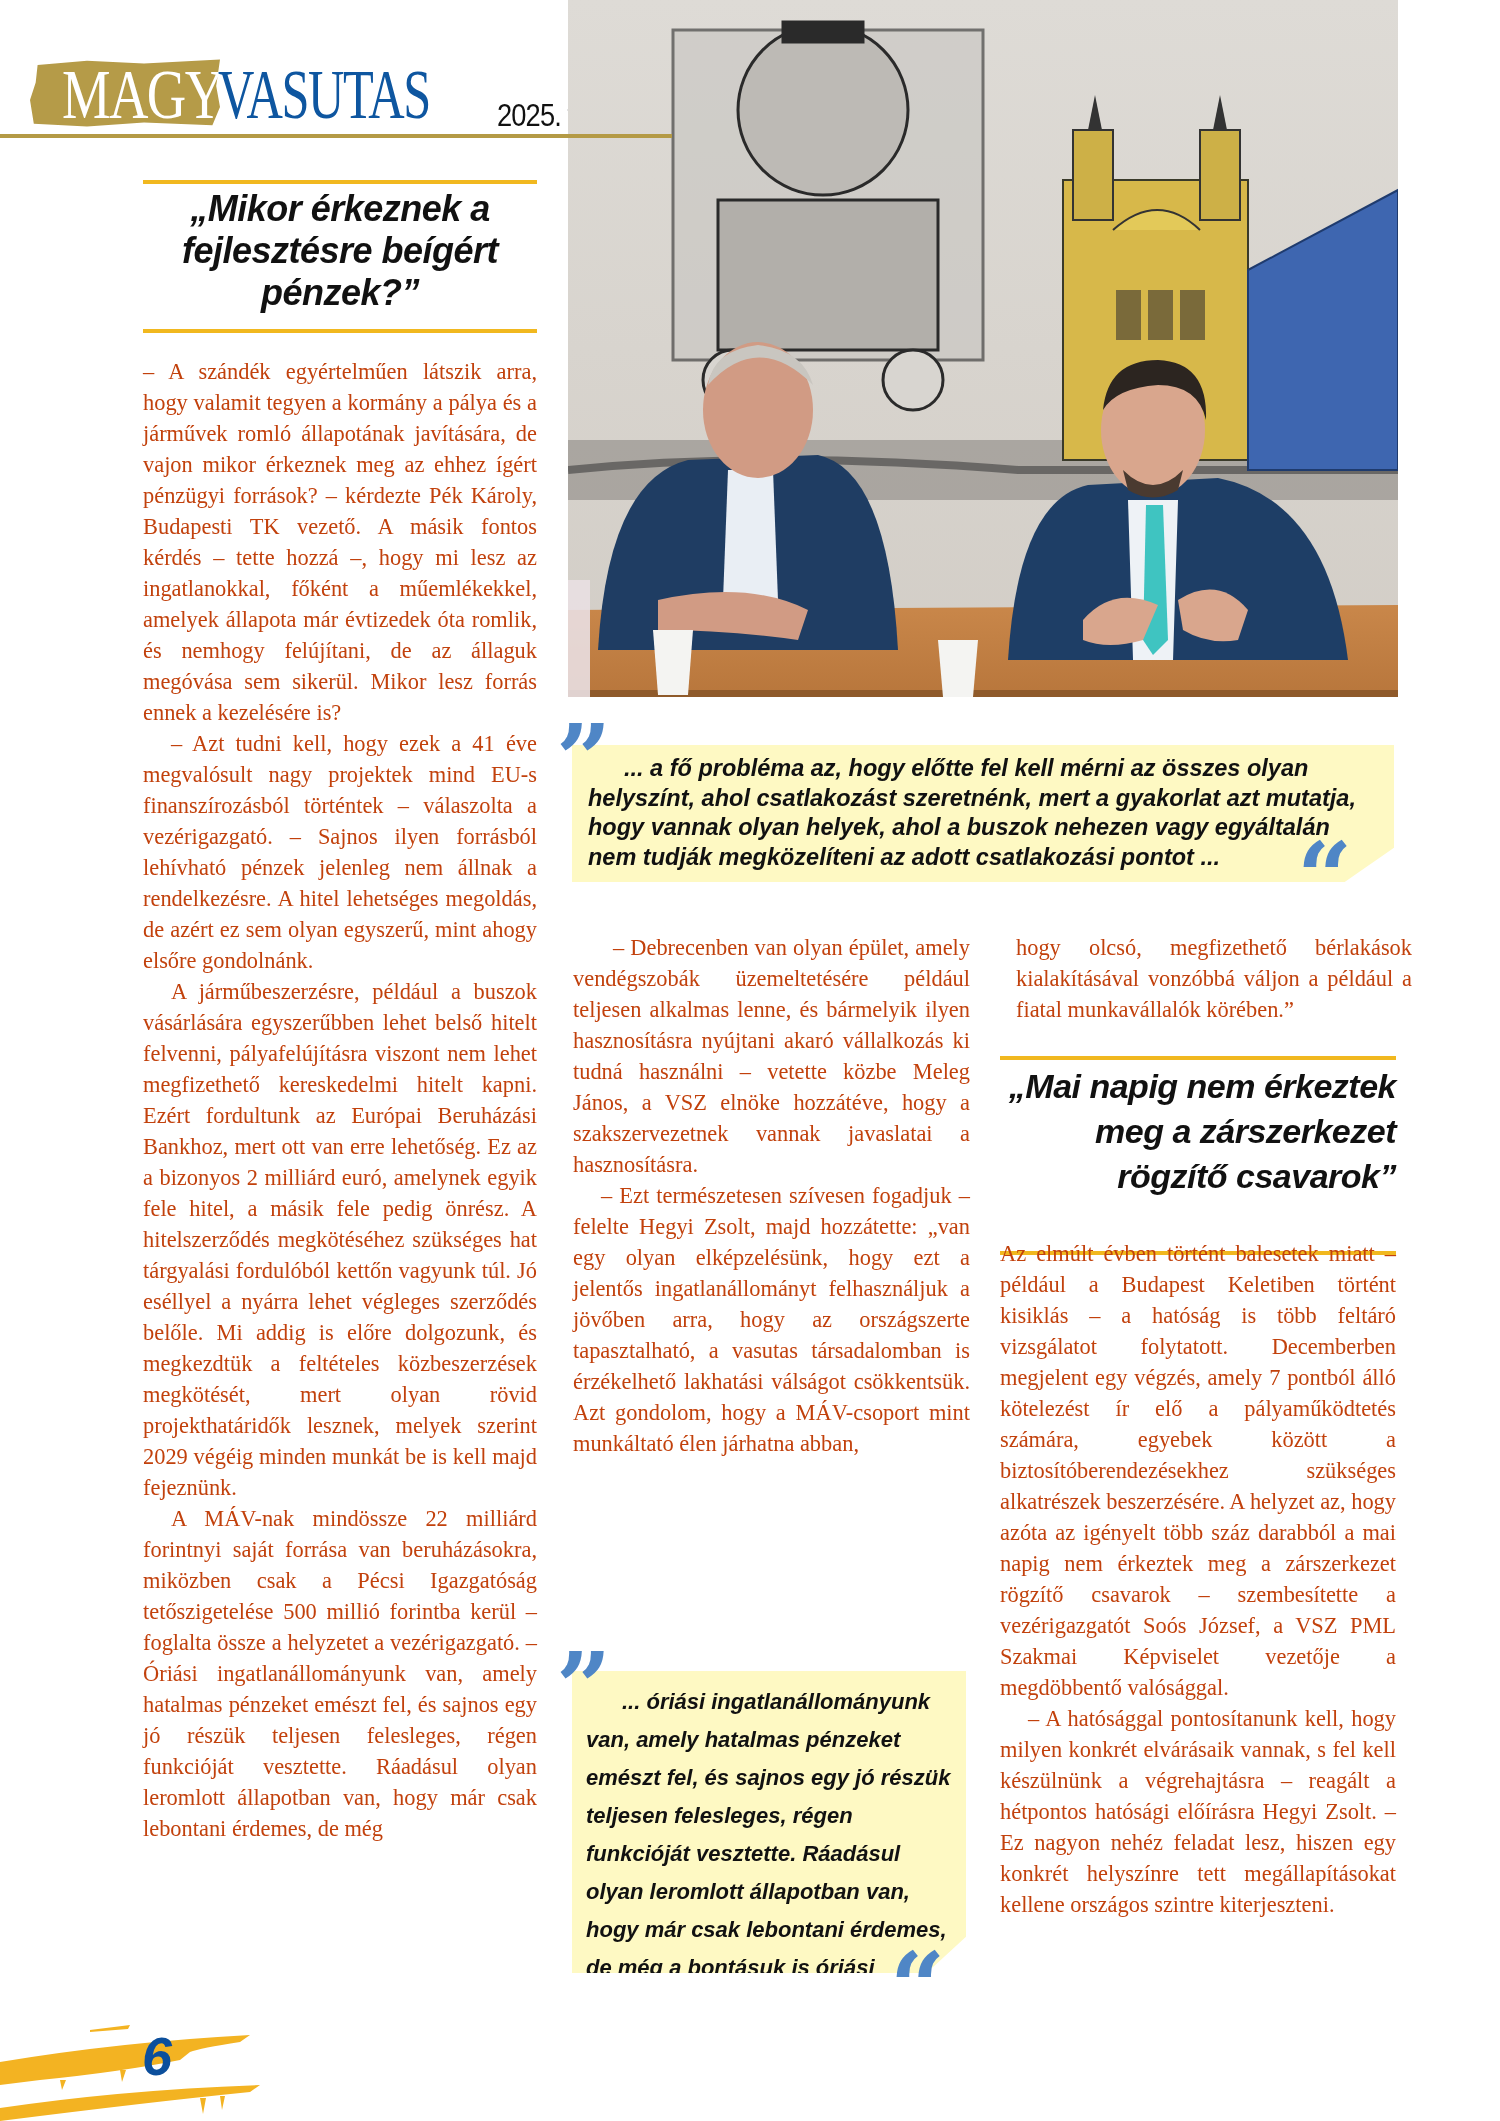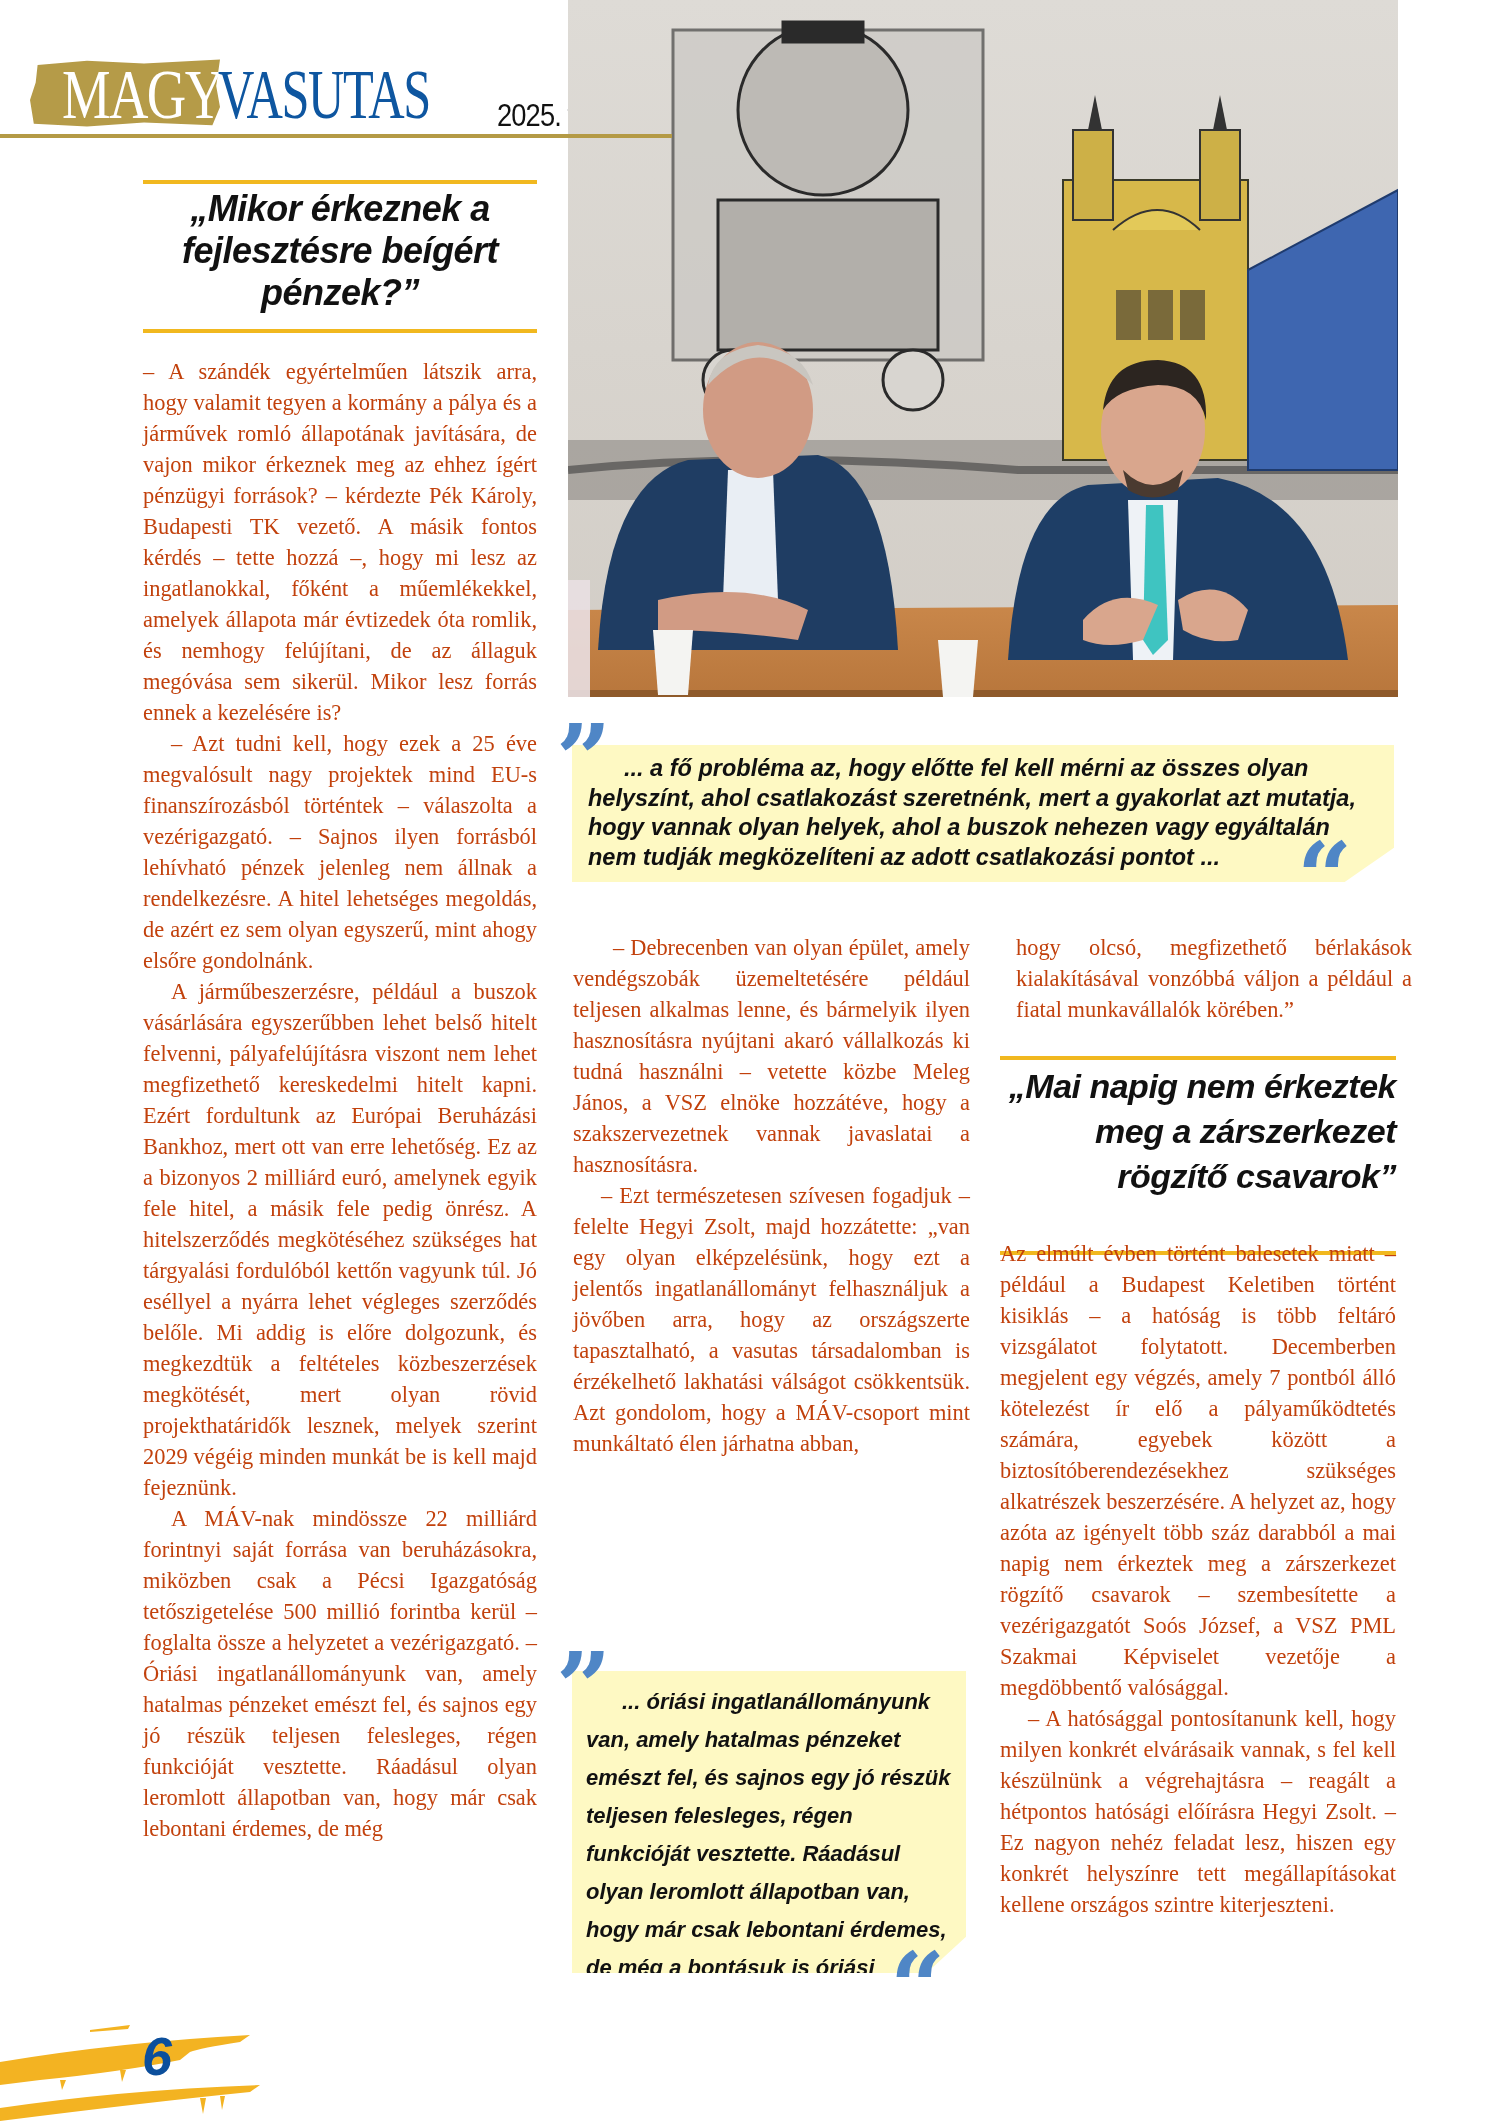--- a/index.html
+++ b/index.html
@@ -108,21 +108,21 @@
 </div>
 
 <div class="abs mast-rule"></div>
 
 <div class="abs rule-y" style="left:143px; top:180px; width:394px;"></div>
 <div class="abs subhead" style="left:143px; top:188px; width:394px;">„Mikor érkeznek a fejlesztésre beígért pénzek?”</div>
 <div class="abs rule-y" style="left:143px; top:329px; width:394px;"></div>
 
 <div class="abs col" style="left:143px; top:356px; width:394px;">
   <p>– A szándék egyértelműen látszik arra, hogy valamit tegyen a kormány a pálya és a járművek romló állapotának javítására, de vajon mikor érkeznek meg az ehhez ígért pénzügyi források? – kérdezte Pék Károly, Budapesti TK vezető. A másik fontos kérdés – tette hozzá –, hogy mi lesz az ingatlanokkal, főként a műemlékekkel, amelyek állapota már évtizedek óta romlik, és nemhogy felújítani, de az állaguk megóvása sem sikerül. Mikor lesz forrás ennek a kezelésére is?</p>
-  <p class="ind">– Azt tudni kell, hogy ezek a 25 éve megvalósult nagy projektek mind EU-s finanszírozásból történtek – válaszolta a vezérigazgató. – Sajnos ilyen forrásból lehívható pénzek jelenleg nem állnak a rendelkezésre. A hitel lehetséges megoldás, de azért ez sem olyan egyszerű, mint ahogy elsőre gondolnánk.</p>
+  <p class="ind">– Azt tudni kell, hogy ezek a 41 éve megvalósult nagy projektek mind EU-s finanszírozásból történtek – válaszolta a vezérigazgató. – Sajnos ilyen forrásból lehívható pénzek jelenleg nem állnak a rendelkezésre. A hitel lehetséges megoldás, de azért ez sem olyan egyszerű, mint ahogy elsőre gondolnánk.</p>
   <p class="ind">A járműbeszerzésre, például a buszok vásárlására egyszerűbben lehet belső hitelt felvenni, pályafelújításra viszont nem lehet megfizethető kereskedelmi hitelt kapni. Ezért fordultunk az Európai Beruházási Bankhoz, mert ott van erre lehetőség. Ez az a bizonyos 2 milliárd euró, amelynek egyik fele hitel, a másik fele pedig önrész. A hitelszerződés megkötéséhez szükséges hat tárgyalási fordulóból kettőn vagyunk túl. Jó eséllyel a nyárra lehet végleges szerződés belőle. Mi addig is előre dolgozunk, és megkezdtük a feltételes közbeszerzések megkötését, mert olyan rövid projekthatáridők lesznek, melyek szerint 2029 végéig minden munkát be is kell majd fejeznünk.</p>
   <p class="ind">A MÁV-nak mindössze 22 milliárd forintnyi saját forrása van beruházásokra, miközben csak a Pécsi Igazgatóság tetőszigetelése 500 millió forintba kerül – foglalta össze a helyzetet a vezérigazgató. – Óriási ingatlanállományunk van, amely hatalmas pénzeket emészt fel, és sajnos egy jó részük teljesen felesleges, régen funkcióját vesztette. Ráadásul olyan leromlott állapotban van, hogy már csak lebontani érdemes, de még</p>
 </div>
 
 <div class="abs pq" style="left:572px; top:745px; width:822px; height:137px; clip-path:polygon(0 0,100% 0,100% 75%,94% 100%,0 100%);">
   <div style="position:absolute; left:16px; top:9px; width:790px; font-size:23.5px; line-height:29.5px; text-indent:36px;">... a fő probléma az, hogy előtte fel kell mérni az összes olyan helyszínt, ahol csatlakozást szeretnénk, mert a gyakorlat azt mutatja, hogy vannak olyan helyek, ahol a buszok nehezen vagy egyáltalán nem tudják megközelíteni az adott csatlakozási pontot ...</div>
 </div>
 <div class="abs qmark" style="left:556px; top:712px;">”</div>
 <div class="abs qmark" style="left:1297px; top:830px;">“</div>
 

